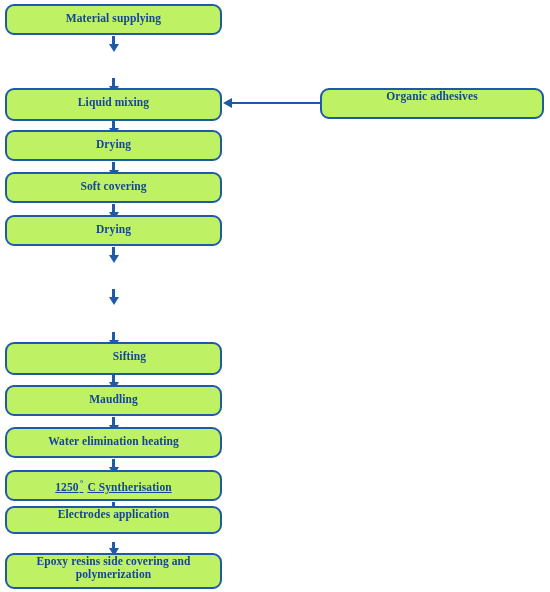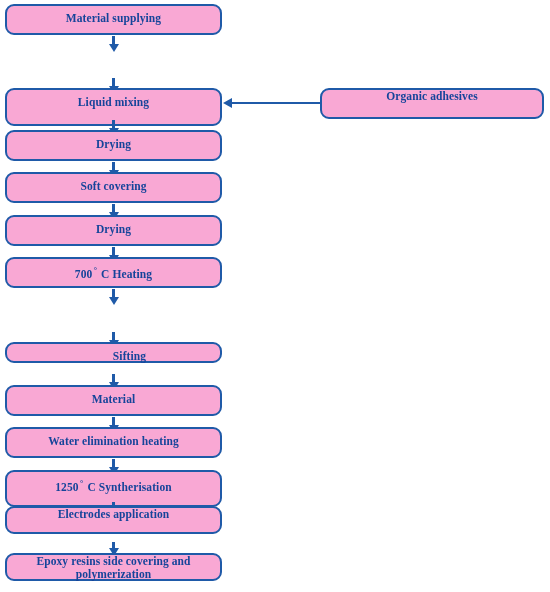--- a/index.html
+++ b/index.html
@@ -20,21 +20,21 @@
     left: 0;
     top: 0;
     width: 550px;
     height: 592px;
   }
 
   
   .node {
     position: absolute;
     box-sizing: border-box;
-    background: #f9a8d4;
+    background: #bef264;
     border: 2px solid #1f5aa8;
     border-radius: 9px;
     color: #15449a;
     font-weight: bold;
     font-size: 11.5px;
     letter-spacing: 0.1px;
     text-align: center;
     display: flex;
     justify-content: center;
     line-height: 1.15;
@@ -102,73 +102,70 @@
 
 <div id="diagram">
 
   <div class="node top-text" style="left:5px; top:4px; width:217px; height:31px;">
     <span class="label">Material supplying</span>
   </div>
   <div class="v-arrow" style="left:112px; top:36px; height:9px;"></div>
 
   <div class="v-arrow" style="left:112px; top:78px; height:9px;"></div>
 
-  <div class="node top-text" style="left:5px; top:88px; width:217px; height:38px;">
+  <div class="node top-text" style="left:5px; top:88px; width:217px; height:33px;">
     <span class="label">Liquid mixing</span>
   </div>
   <div class="v-arrow" style="left:112px; top:120px; height:9px;"></div>
 
   <div class="node top-text" style="left:5px; top:130px; width:217px; height:31px;">
     <span class="label">Drying</span>
   </div>
   <div class="v-arrow" style="left:112px; top:162px; height:9px;"></div>
 
   <div class="node top-text" style="left:5px; top:172px; width:217px; height:31px;">
     <span class="label">Soft covering</span>
   </div>
   <div class="v-arrow" style="left:112px; top:204px; height:9px;"></div>
 
   <div class="node top-text" style="left:5px; top:215px; width:217px; height:31px;">
     <span class="label">Drying</span>
   </div>
   <div class="v-arrow" style="left:112px; top:247px; height:9px;"></div>
 
-  <div class="node top-text" style="left:5px; top:257px; width:217px; height:31px;">
-    <span class="label"><span>700</span><span class="deg">°</span><span>C Heating</span></span>
-  </div>
   <div class="v-arrow" style="left:112px; top:289px; height:9px;"></div>
 
   <div class="v-arrow" style="left:112px; top:332px; height:9px;"></div>
 
-  <div class="node top-text" style="left:5px; top:342px; width:217px; height:21px;padding-left:32px;">
+  <div class="node top-text" style="left:5px; top:342px; width:217px; height:33px;padding-left:32px;">
     <span class="label">Sifting</span>
   </div>
   <div class="v-arrow" style="left:112px; top:374px; height:9px;"></div>
 
   <div class="node top-text" style="left:5px; top:385px; width:217px; height:31px;">
-    <span class="label">Material</span>
+    <span class="label">Maudling</span>
   </div>
   <div class="v-arrow" style="left:112px; top:417px; height:9px;"></div>
 
-  <div class="node top-text" style="left:5px; top:427px; width:217px; height:31px;">
+  <div class="node top-text" style="left:5px; top:427px; width:217px; height:31px;border-radius:10px;">
     <span class="label">Water elimination heating</span>
   </div>
   <div class="v-arrow" style="left:112px; top:459px; height:9px;"></div>
 
-  <div class="node top-text" style="left:5px; top:470px; width:217px; height:37px;">
+  <div class="node top-text" style="left:5px; top:470px; width:217px; height:31px;text-decoration:underline;">
     <span class="label"><span>1250</span><span class="deg">°</span><span>C Syntherisation</span></span>
   </div>
   <div class="v-arrow" style="left:112px; top:502px; height:9px;"></div>
 
   <div class="node mid-text" style="left:5px; top:506px; width:217px; height:28px;">
     <span class="label">Electrodes application</span>
   </div>
   <div class="v-arrow" style="left:112px; top:542px; height:7px;"></div>
 
-  <div class="node mid-text" style="left:5px; top:553px; width:217px; height:28px;">
+  <div class="node mid-text" style="left:5px; top:553px; width:217px; height:36px;">
     <span class="label">Epoxy resins side covering and
 polymerization</span>
   </div>
 
   <div class="node mid-text" style="left:320px; top:88px; width:224px; height:31px;">
     <span class="label">Organic adhesives</span>
   </div>
 
   <div class="h-arrow" style="left:231px; top:102px; width:89px;"></div>
 

